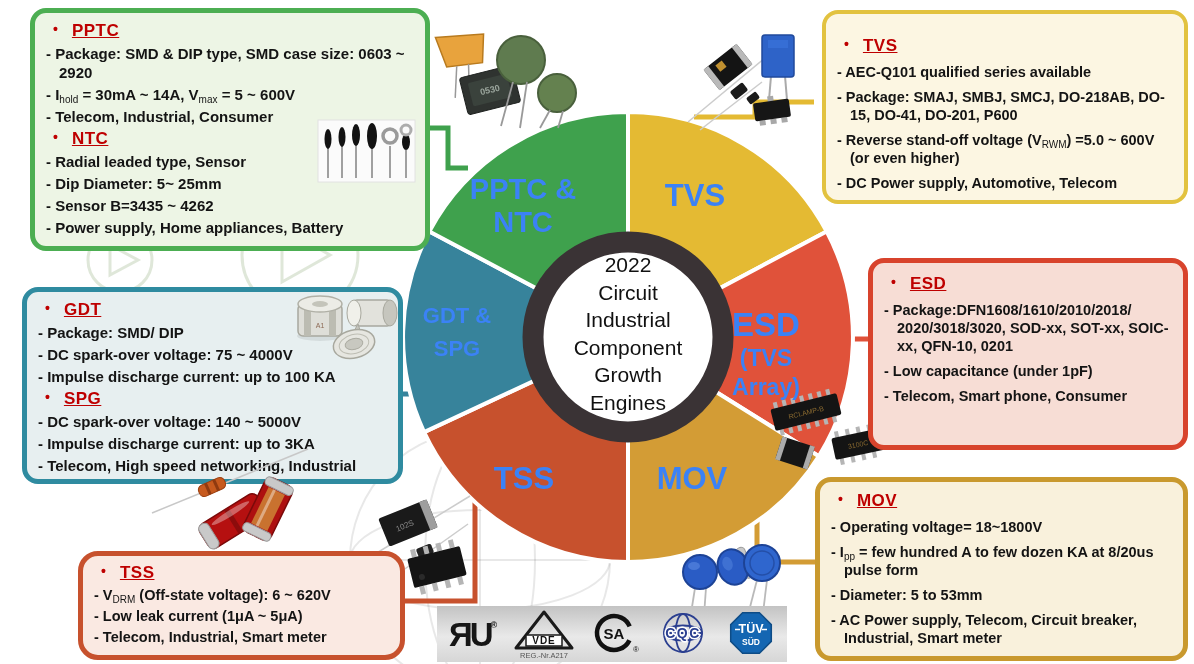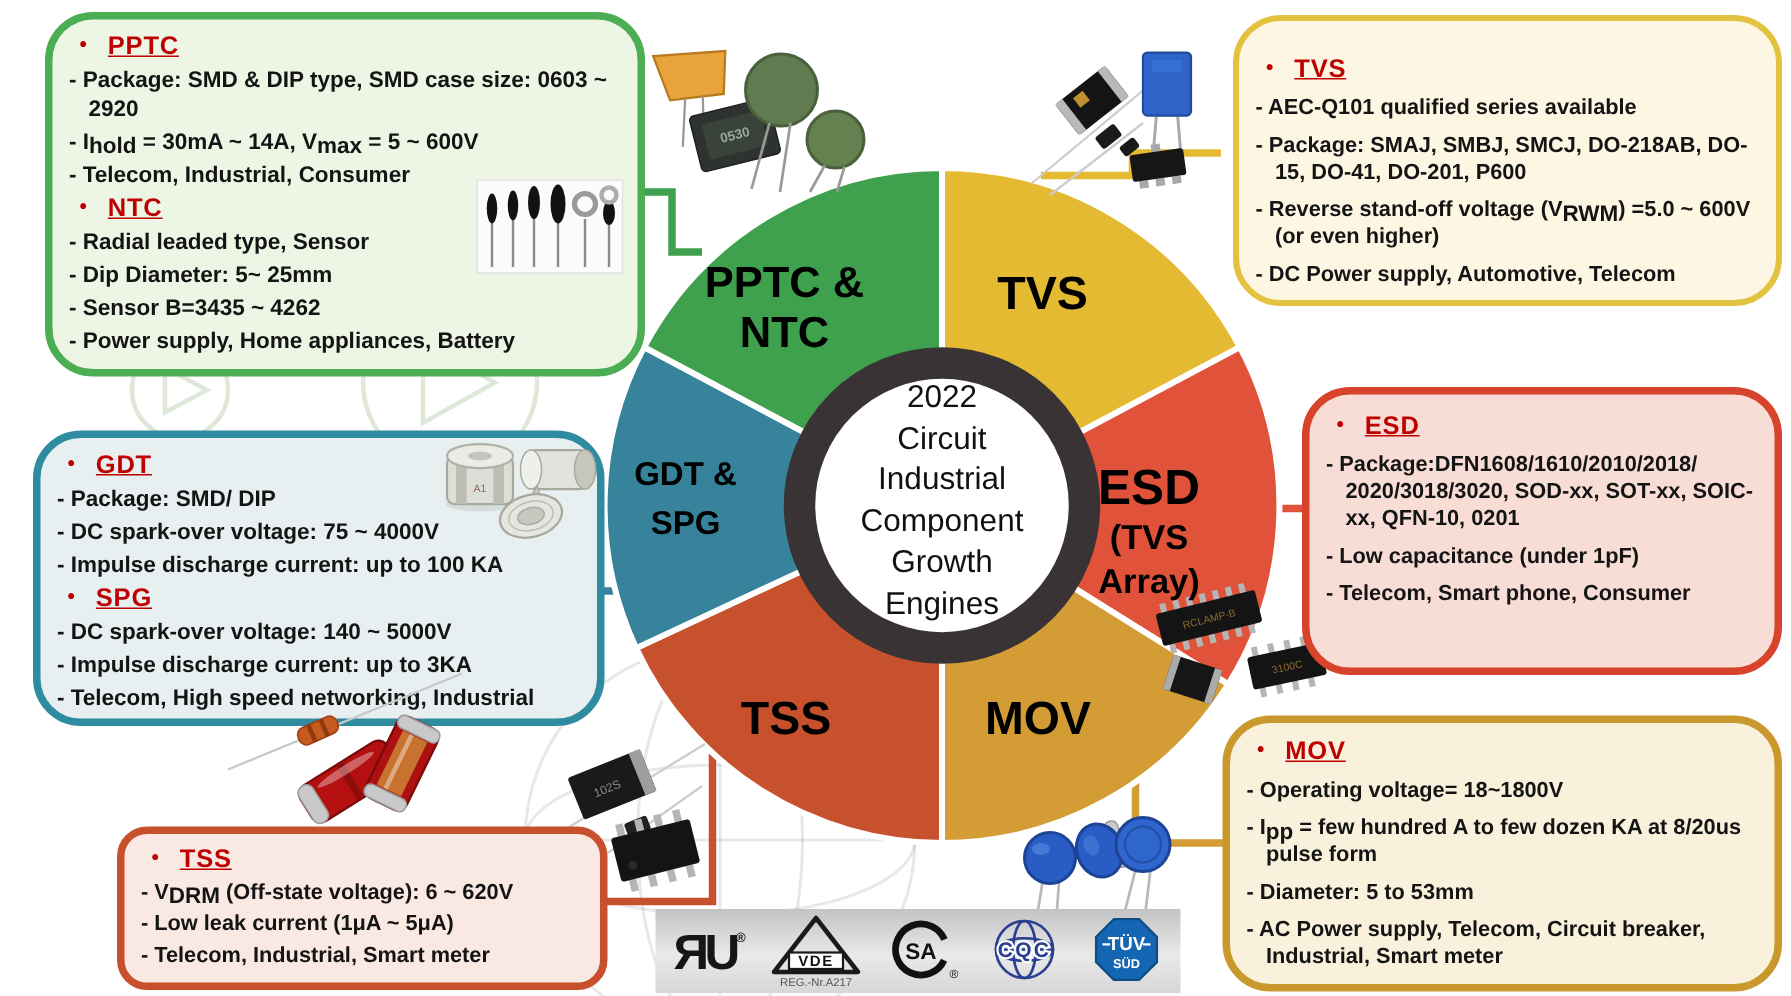--- a/index.html
+++ b/index.html
@@ -3,30 +3,30 @@
 <meta charset="utf-8">
 <style>
   html,body{margin:0;padding:0;}
   body{width:1194px;height:664px;position:relative;overflow:hidden;background:#fff;
        font-family:"Liberation Sans",sans-serif;-webkit-font-smoothing:antialiased;}
   svg{display:block;}
   .layer{position:absolute;left:0;top:0;width:1194px;height:664px;pointer-events:none;}
   #base{z-index:1;}
   #overlay{z-index:6;}
   .box{position:absolute;box-sizing:border-box;border-style:solid;border-width:5px;
-       border-radius:32px;padding:6px 11px 4px;z-index:3;}
+       border-radius:16px;padding:6px 11px 4px;z-index:3;}
   .hd{font-size:17px;font-weight:700;color:#BE0000;padding-left:7px;margin:2px 0 1px;}
   .hd .blt{color:#BE0000;margin-right:14px;font-size:14px;vertical-align:2px;}
   .hd .t{text-decoration:underline;letter-spacing:.5px;}
   .li{font-weight:700;color:#141414;padding-left:13px;text-indent:-13px;}
   .f15{font-size:15px;line-height:19px;margin:3px 0;}
   .f14{font-size:14.5px;line-height:18px;margin:3px 0;}
   .gap .li{margin:7px 0;}
-  sub{font-size:15px;font-weight:700;vertical-align:-3px;line-height:0;}
-  .wlabel{position:absolute;z-index:4;color:#000000;font-weight:700;text-align:center;}
+  sub{font-size:10px;font-weight:400;vertical-align:-3px;line-height:0;}
+  .wlabel{position:absolute;z-index:4;color:#3b82f6;font-weight:700;text-align:center;}
   .wlabel span{display:block;}
   #center-badge{position:absolute;left:538px;top:251px;width:180px;z-index:4;
       text-align:center;font-size:21px;font-weight:400;color:#111;line-height:27.5px;}
   #center-badge span{display:block;}
   
   #certs{position:absolute;left:437px;top:606px;width:350px;height:56px;z-index:2;
       background:linear-gradient(180deg,#c3c3c3,#e9e9e9 55%,#d6d6d6);
       display:flex;align-items:center;justify-content:space-around;padding:0 4px;box-sizing:border-box;}
   .ul-mark{font-size:33px;font-weight:700;color:#161616;letter-spacing:-3px;line-height:1;}
   .ul-mark .reg{font-size:9px;vertical-align:18px;letter-spacing:0;}

